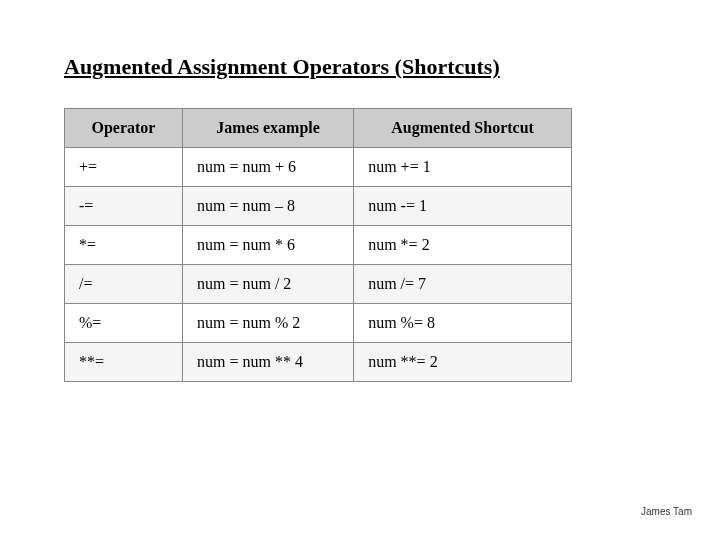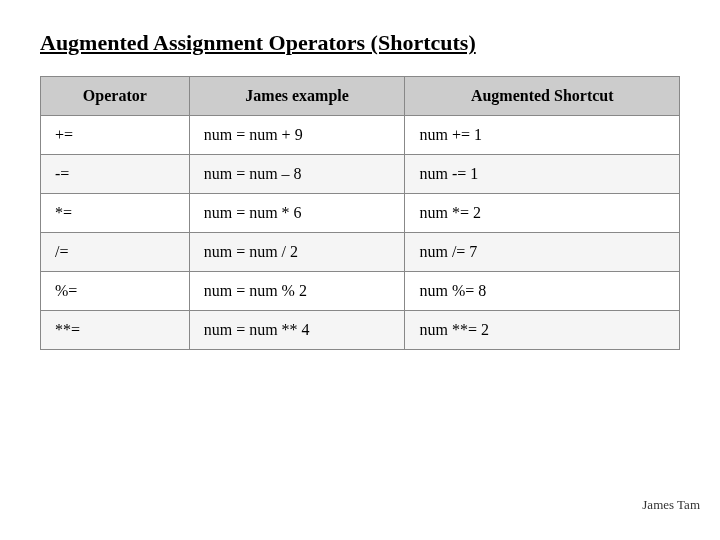--- a/index.html
+++ b/index.html
@@ -1,16 +1,16 @@
 <!DOCTYPE html>
 <html><head>
   <meta charset="utf-8">
   <style>
     * {
-      margin: 0;
+      margin: 8px;
       padding: 0;
       box-sizing: border-box;
     }
 
     body {
       width: 720px;
       height: 540px;
       background: #ffffff;
       font-family: 'Times New Roman', Times, serif;
       display: flex;
@@ -21,21 +21,21 @@
 
     .page-title {
       font-size: 22px;
       font-weight: bold;
       text-decoration: underline;
       margin-bottom: 20px;
       color: #000000;
     }
 
     .data-table {
-      width: 640px;
+      width: 508px;
       border-collapse: collapse;
       font-size: 16px;
     }
 
     .data-table th,
     .data-table td {
       border: 1px solid #888888;
       padding: 10px 14px;
       vertical-align: middle;
       color: #000000;
@@ -49,44 +49,44 @@
     .data-table tbody tr td {
       background-color: #ffffff;
     }
 
     .data-table tbody tr:nth-child(even) td {
       background-color: #f5f5f5;
     }
 
     .footer {
       position: absolute;
-      bottom: 27px;
+      bottom: 15px;
       right: 20px;
-      font-size: 13px;
+      font-size: 10px;
       color: #333333;
-      font-family: Liberation Serif, serif;
+      font-family: Liberation Sans, sans-serif;
     }
   </style>
 </head>
 <body>
 
 <h1 class="page-title">Augmented Assignment Operators (Shortcuts)</h1>
 
 <table class="data-table">
   <thead>
     <tr>
       <th>Operator</th>
       <th>James example</th>
       <th>Augmented Shortcut</th>
     </tr>
   </thead>
   <tbody id="table-body">
   <tr>
         <td>+=</td>
-        <td>num = num + 9</td>
+        <td>num = num + 6</td>
         <td>num += 1</td>
       </tr>
       <tr>
         <td>-=</td>
         <td>num = num – 8</td>
         <td>num -= 1</td>
       </tr>
       <tr>
         <td>*=</td>
         <td>num = num * 6</td>

